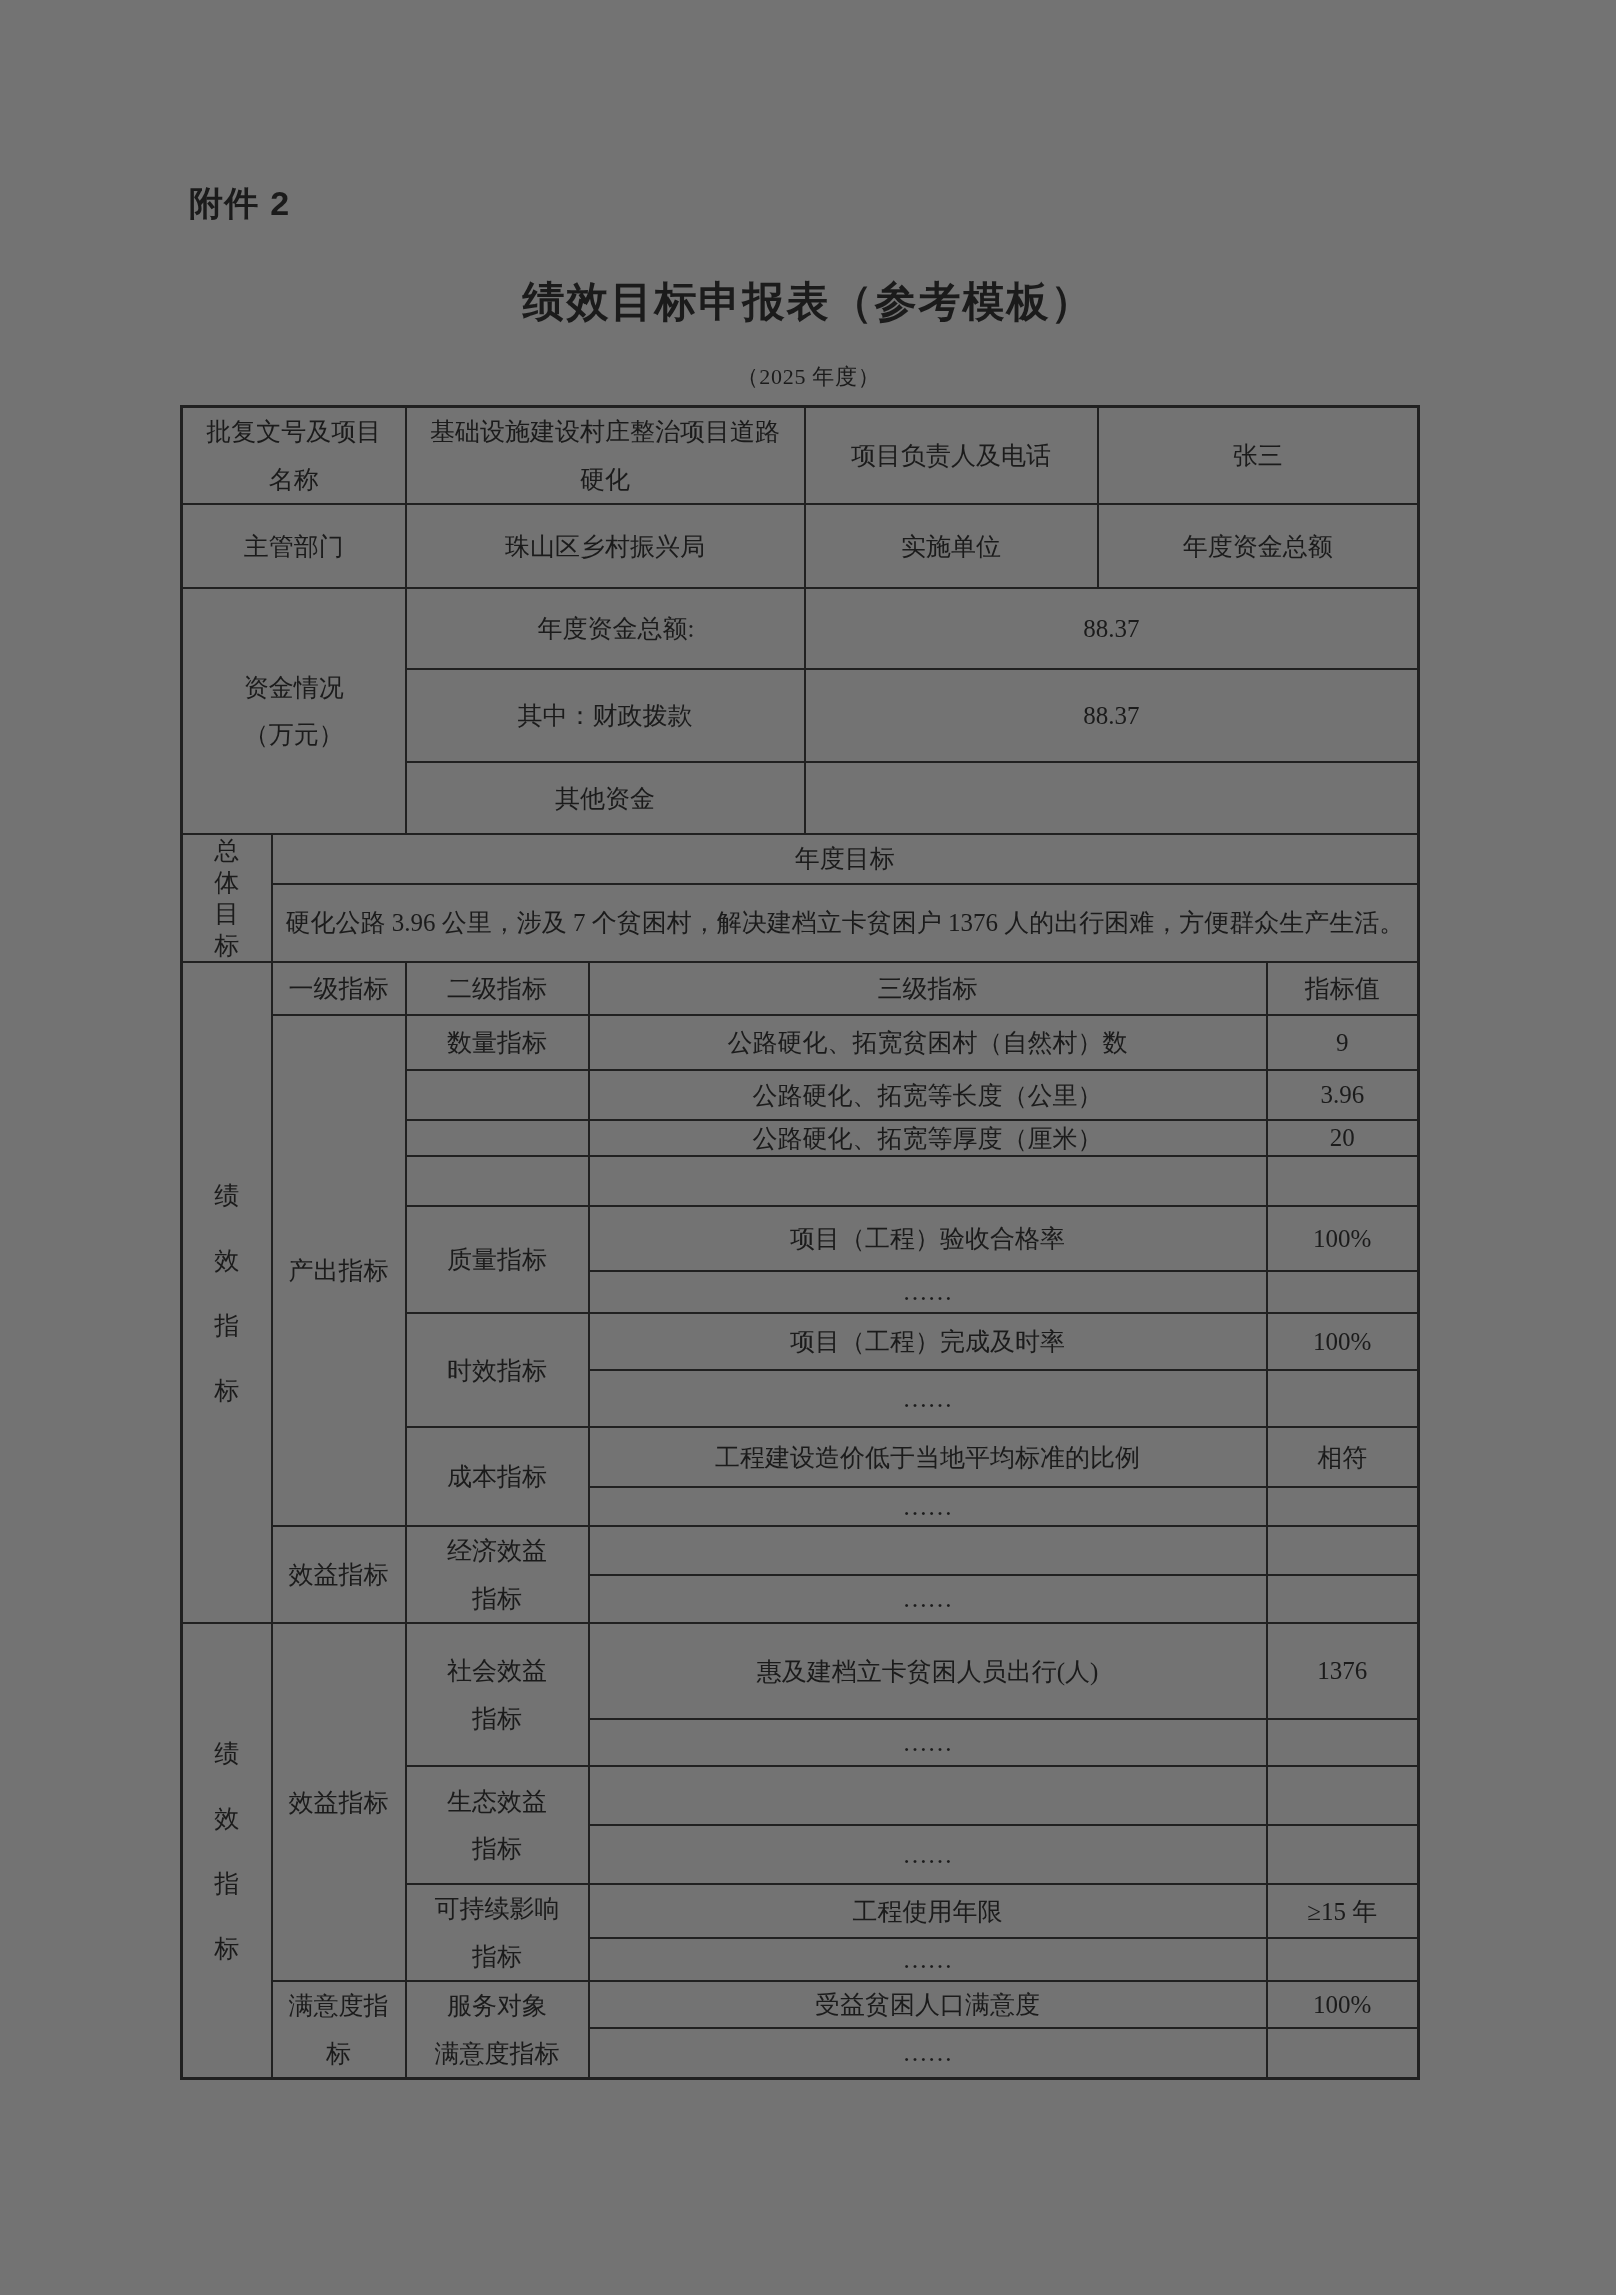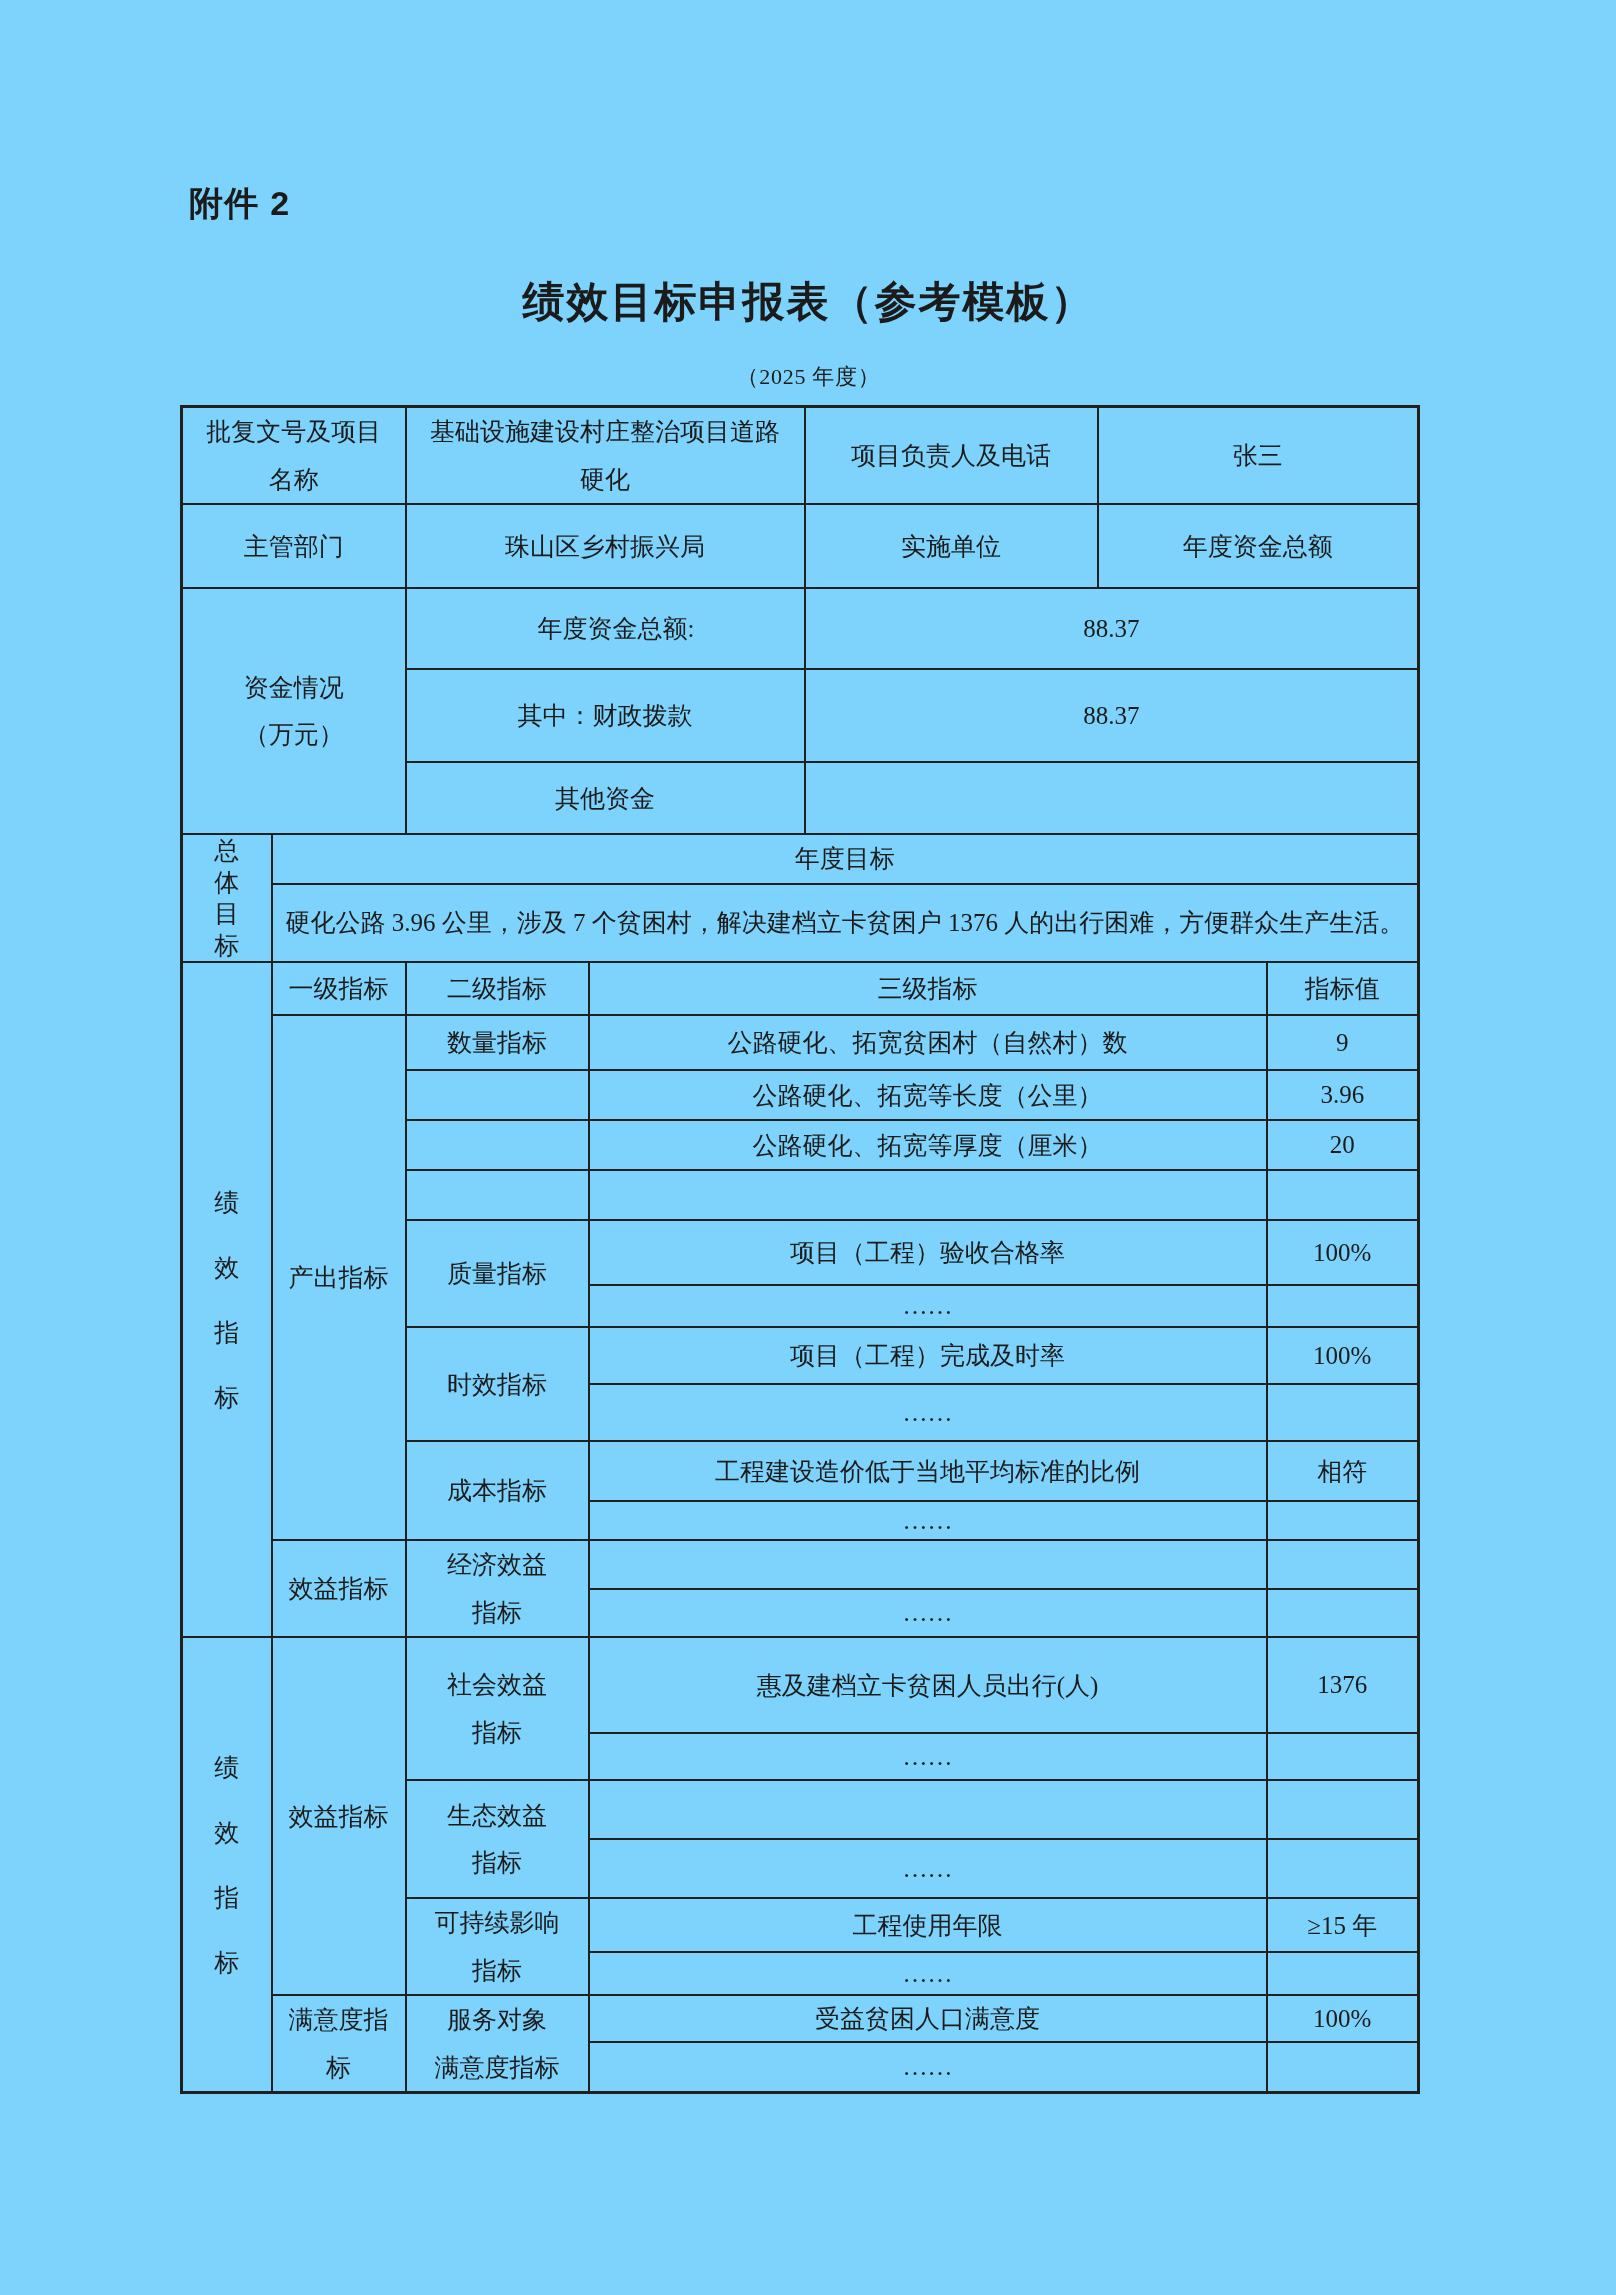--- a/index.html
+++ b/index.html
@@ -1,20 +1,20 @@
 <!DOCTYPE html>
 <html style="font-size:10.4px"><head>
 <meta charset="utf-8">
 <style>
   html, body { margin: 0; padding: 0; background: #ffffff; }
   .page {
     position: relative;
     width: 1617px;
     height: 2295px;
-    background: #7dd3fc;
+    background: #737373;
     font-family: "Liberation Serif", "DejaVu Serif", serif;
     color: #1b1b1b;
     overflow: hidden;
   }
   .attachment {
     position: absolute;
     left: 189px;
     top: 181px;
     font-family: "Liberation Sans", "DejaVu Sans", sans-serif;
     font-weight: 700;
@@ -152,21 +152,21 @@
         <td colspan="3" class="al">公路硬化、拓宽贫困村（自然村）数</td>
         <td>9</td>
       </tr>
 
       <tr style="height:50px">
         <td></td>
         <td colspan="3" class="al">公路硬化、拓宽等长度（公里）</td>
         <td>3.96</td>
       </tr>
 
-      <tr style="height:50px">
+      <tr style="height:36px">
         <td></td>
         <td colspan="3" class="al">公路硬化、拓宽等厚度（厘米）</td>
         <td>20</td>
       </tr>
 
       <tr style="height:50px">
         <td></td>
         <td colspan="3" class="al"></td>
         <td></td>
       </tr>

